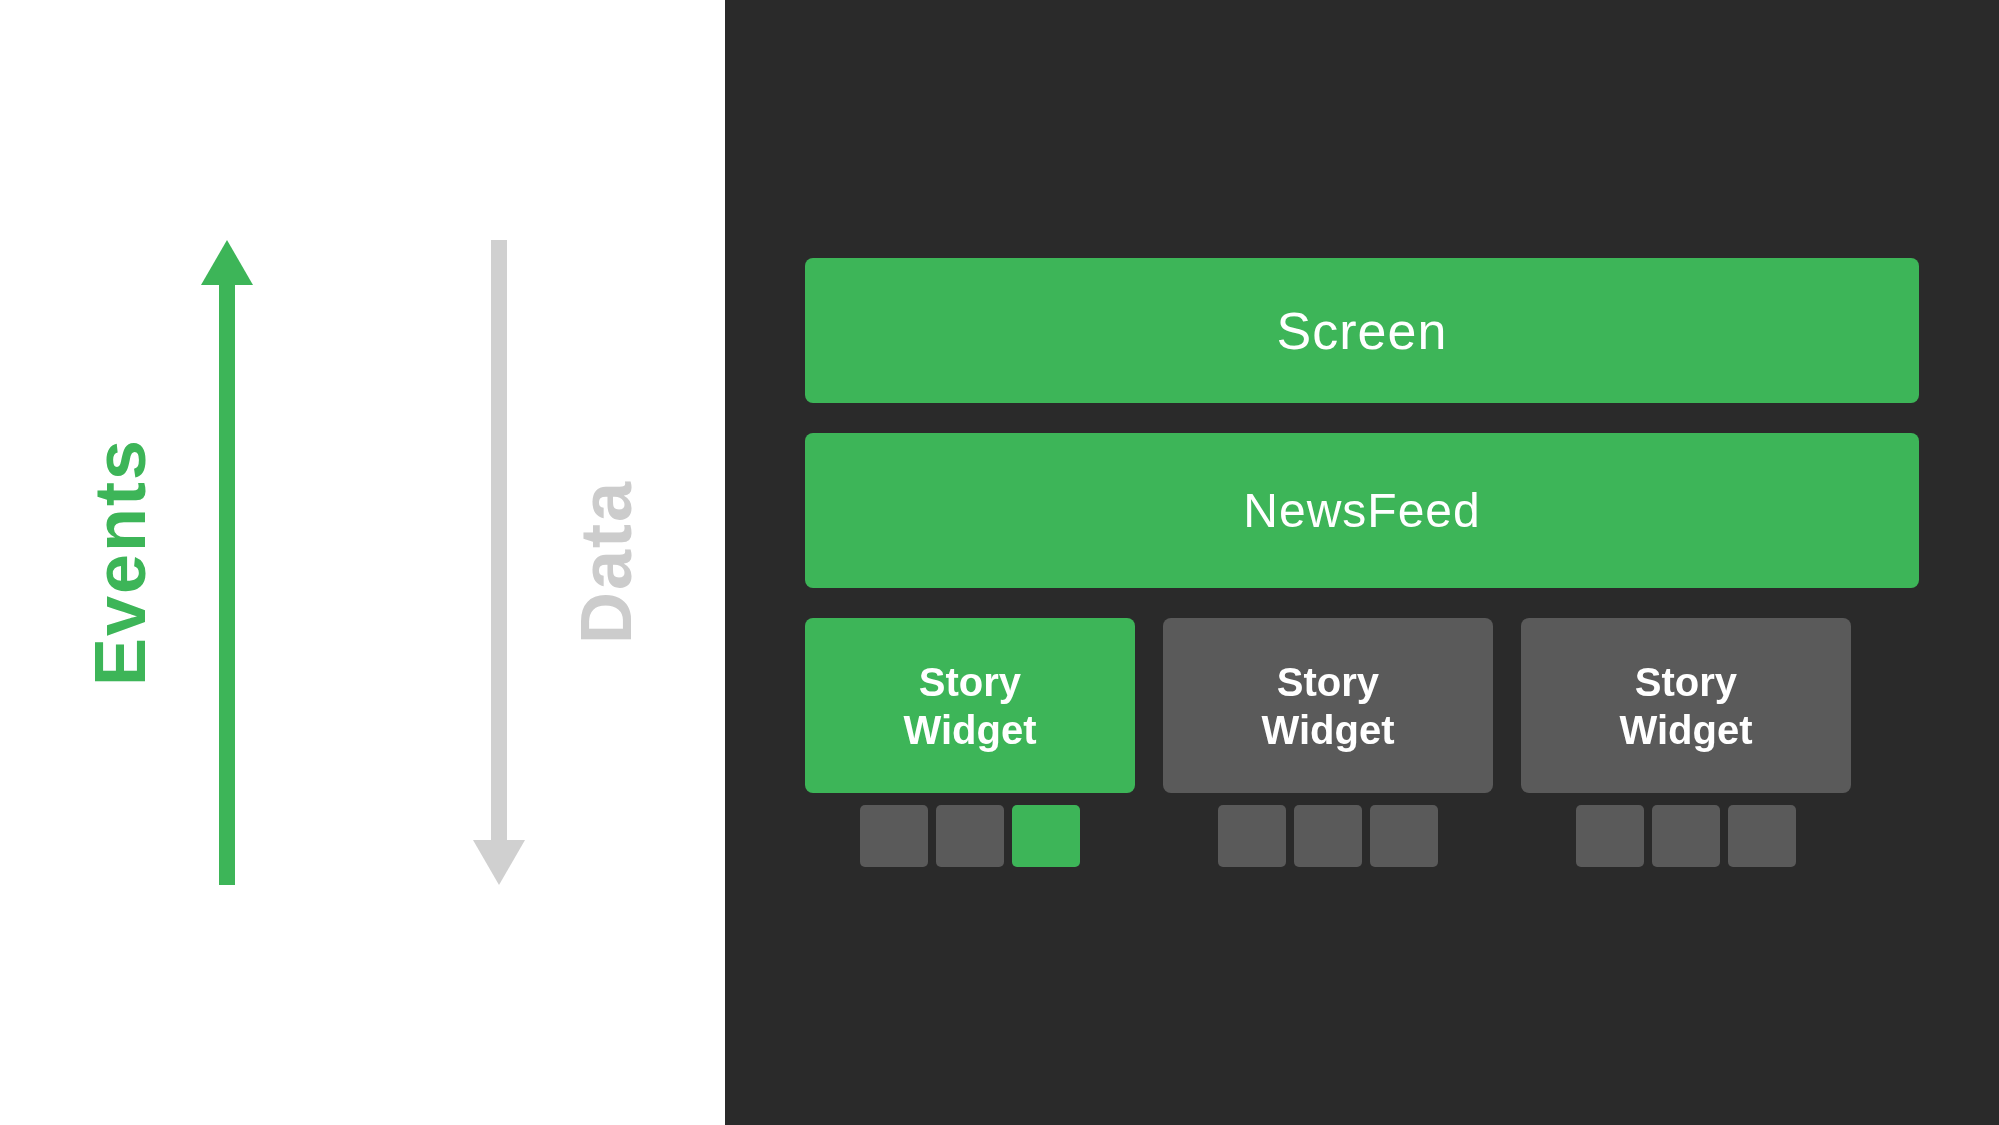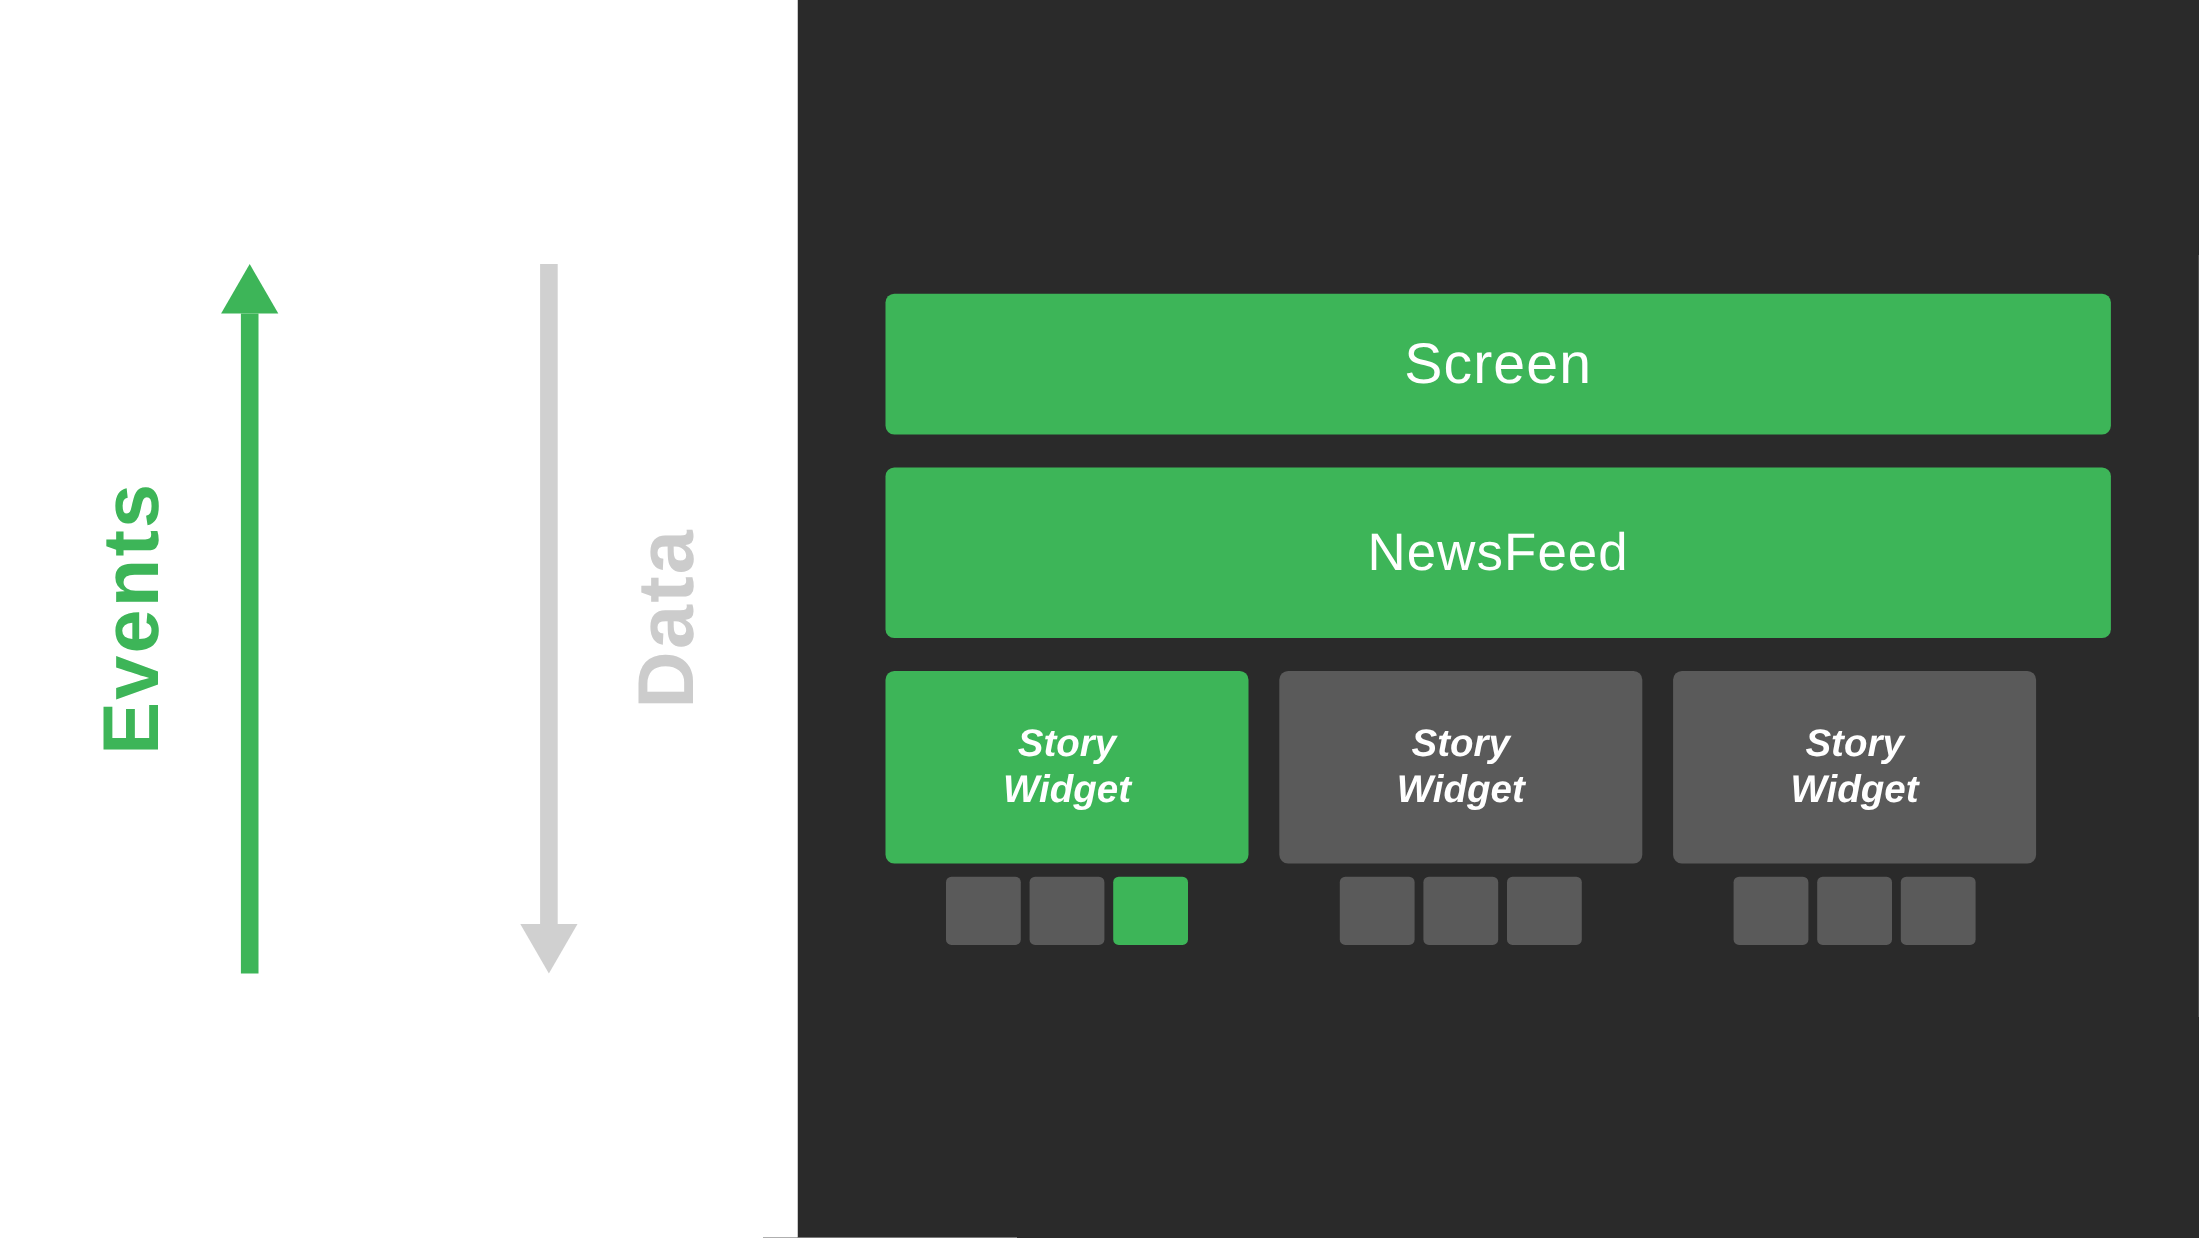--- a/index.html
+++ b/index.html
@@ -118,21 +118,21 @@
     .diagram {
       display: flex;
       flex-direction: column;
       gap: 30px;
       width: 100%;
     }
 
     .screen-box {
       background: #3db558;
       border-radius: 8px;
-      height: 128px;
+      height: 145px;
       display: flex;
       align-items: center;
       justify-content: center;
     }
 
     .screen-box-label {
       font-size: 52px;
       font-weight: 500;
       color: #ffffff;
       letter-spacing: 1px;
@@ -180,25 +180,24 @@
 
     .story-widget-box.green {
       background: #3db558;
     }
 
     .story-widget-box.gray {
       background: #5a5a5a;
     }
 
     .story-widget-label {
-      font-size: 35px;
+      font-size: 40px;
       font-weight: 600;
       color: #ffffff;
       line-height: 1.2;
-      font-style: italic;
     }
 
     
     .indicator-row {
       display: flex;
       gap: 8px;
       justify-content: center;
     }
 
     .indicator-square {

